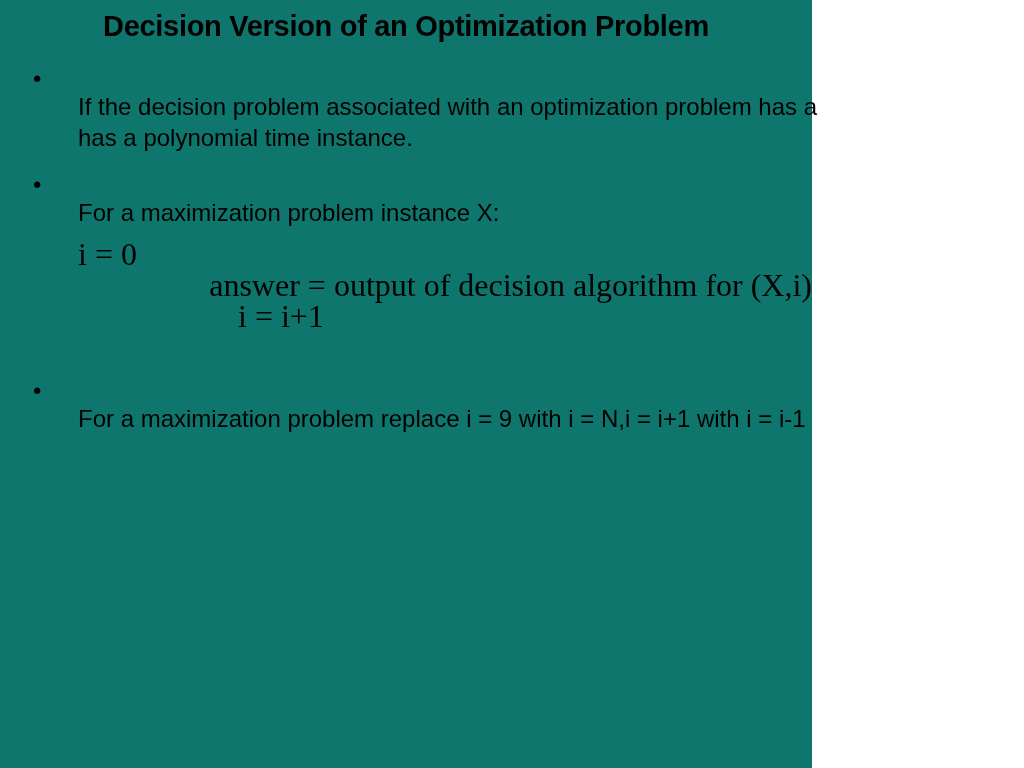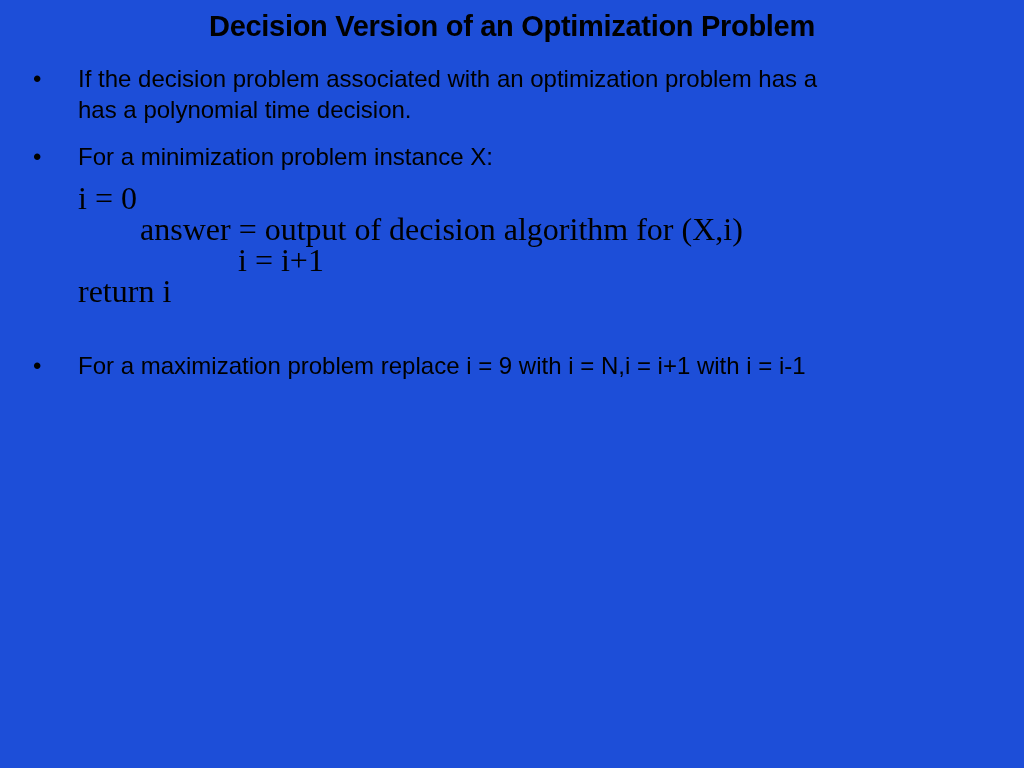--- a/index.html
+++ b/index.html
@@ -9,23 +9,23 @@
   }
   body {
     width: 1024px;
     height: 768px;
     overflow: hidden;
     font-family: "Liberation Sans", sans-serif;
     color: #000000;
   }
   .slide {
     position: relative;
-    width: 1024px;
+    width: 812px;
     height: 768px;
-    background: #1d4ed8;
+    background: #0f766e;
   }
   .title {
     margin: 0;
     padding-top: 7px;
     text-align: center;
     font-size: 29px;
     font-weight: bold;
     line-height: 38px;
     letter-spacing: -0.3px;
     color: #000000;
@@ -37,64 +37,63 @@
     padding-right: 20px;
     font-size: 24px;
     line-height: 31px;
   }
   .marker {
     flex: 0 0 45px;
     width: 45px;
     font-size: 24px;
     line-height: 31px;
   }
-  .btext { flex: 1 1 auto; }
+  .btext { flex: 1 1 auto; margin-top: 28px; }
   .bline { white-space: nowrap; }
   .b1 { margin-top: 18px; }
   .b2 { margin-top: 16px; }
   .b3 { margin-top: 43px; }
   .code {
     margin-left: 78px;
     margin-top: 11px;
     font-size: 32px;
     line-height: 31px;
     font-family: Liberation Serif, serif;
   }
   .cline { white-space: nowrap; }
   .ind0 { padding-left: 0; }
-  .ind1 { padding-left: 62px; }
+  .ind1 { padding-left: 62px; text-align: right; }
   .ind2 { padding-left: 160px; }
 </style>
 </head>
 <body>
 
 <div class="slide">
 
   <h1 class="title">Decision Version of an Optimization Problem</h1>
 
   <div class="bullet-row b1">
     <span class="marker">•</span>
     <div class="btext">
       <div class="bline">If the decision problem associated with an optimization problem has a</div>
-      <div class="bline">has a polynomial time decision.</div>
+      <div class="bline">has a polynomial time instance.</div>
     </div>
   </div>
 
   <div class="bullet-row b2">
     <span class="marker">•</span>
     <div class="btext">
-      <div class="bline">For a minimization problem instance X:</div>
+      <div class="bline">For a maximization problem instance X:</div>
     </div>
   </div>
 
   <div class="code">
     <div class="cline ind0">i = 0</div>
     <div class="cline ind1">answer = output of decision algorithm for (X,i)</div>
     <div class="cline ind2">i = i+1</div>
-    <div class="cline ind0">return i</div>
   </div>
 
   <div class="bullet-row b3">
     <span class="marker">•</span>
     <div class="btext">
       <div class="bline">For a maximization problem replace i = 9 with i = N,i = i+1 with i = i-1</div>
     </div>
   </div>
 
 </div>

